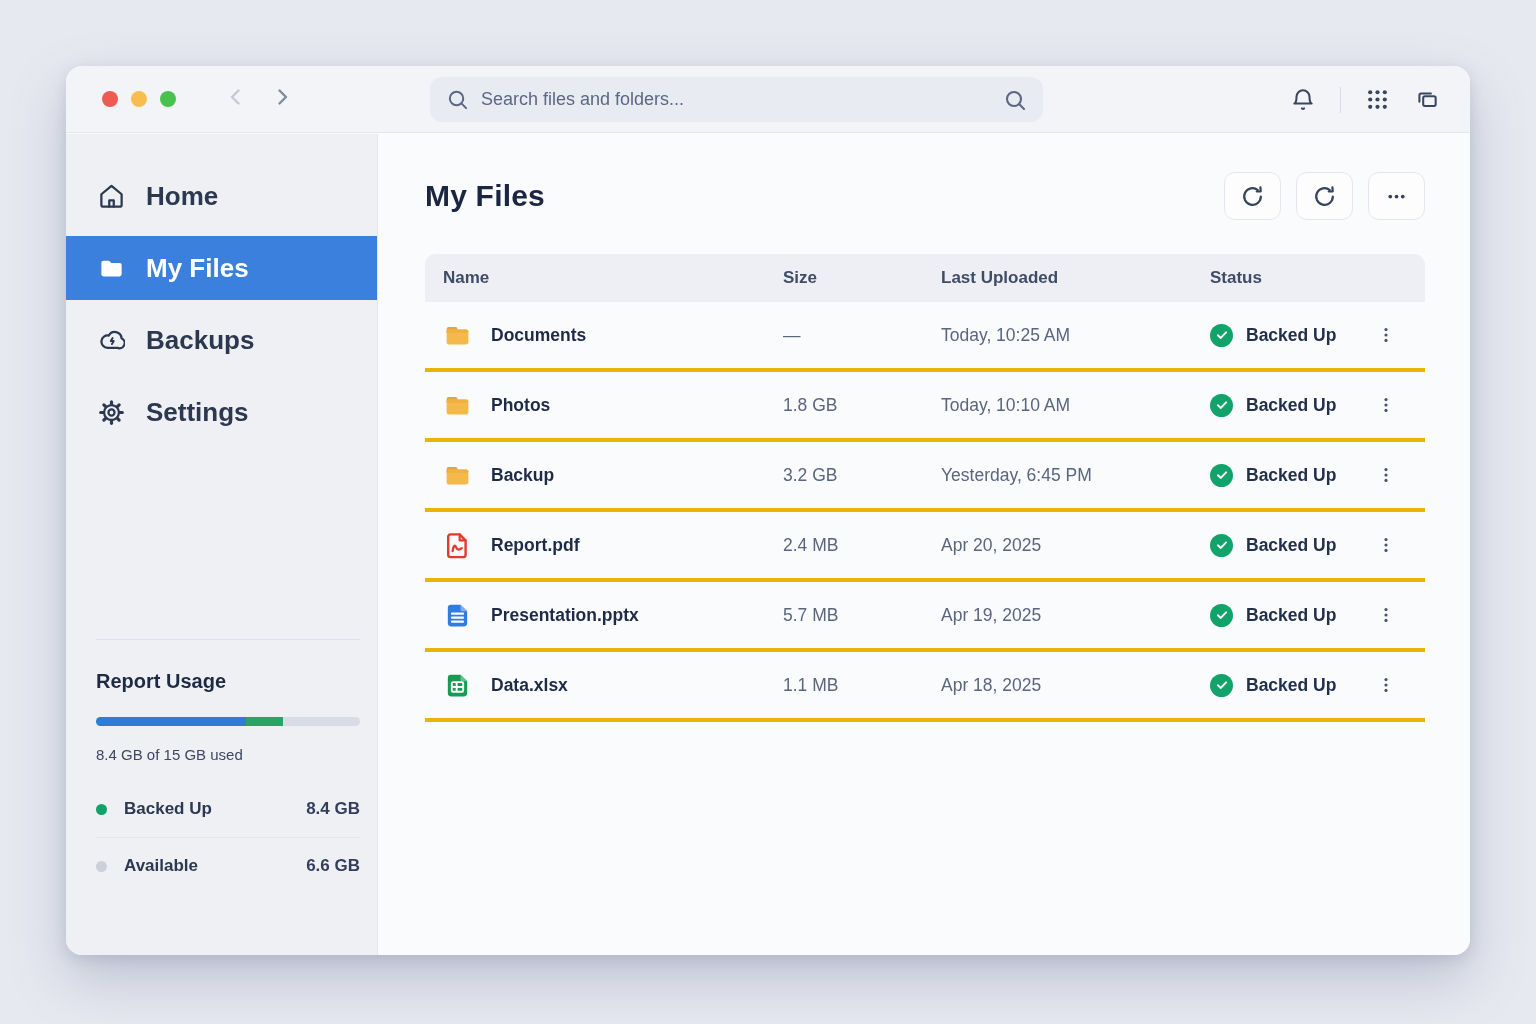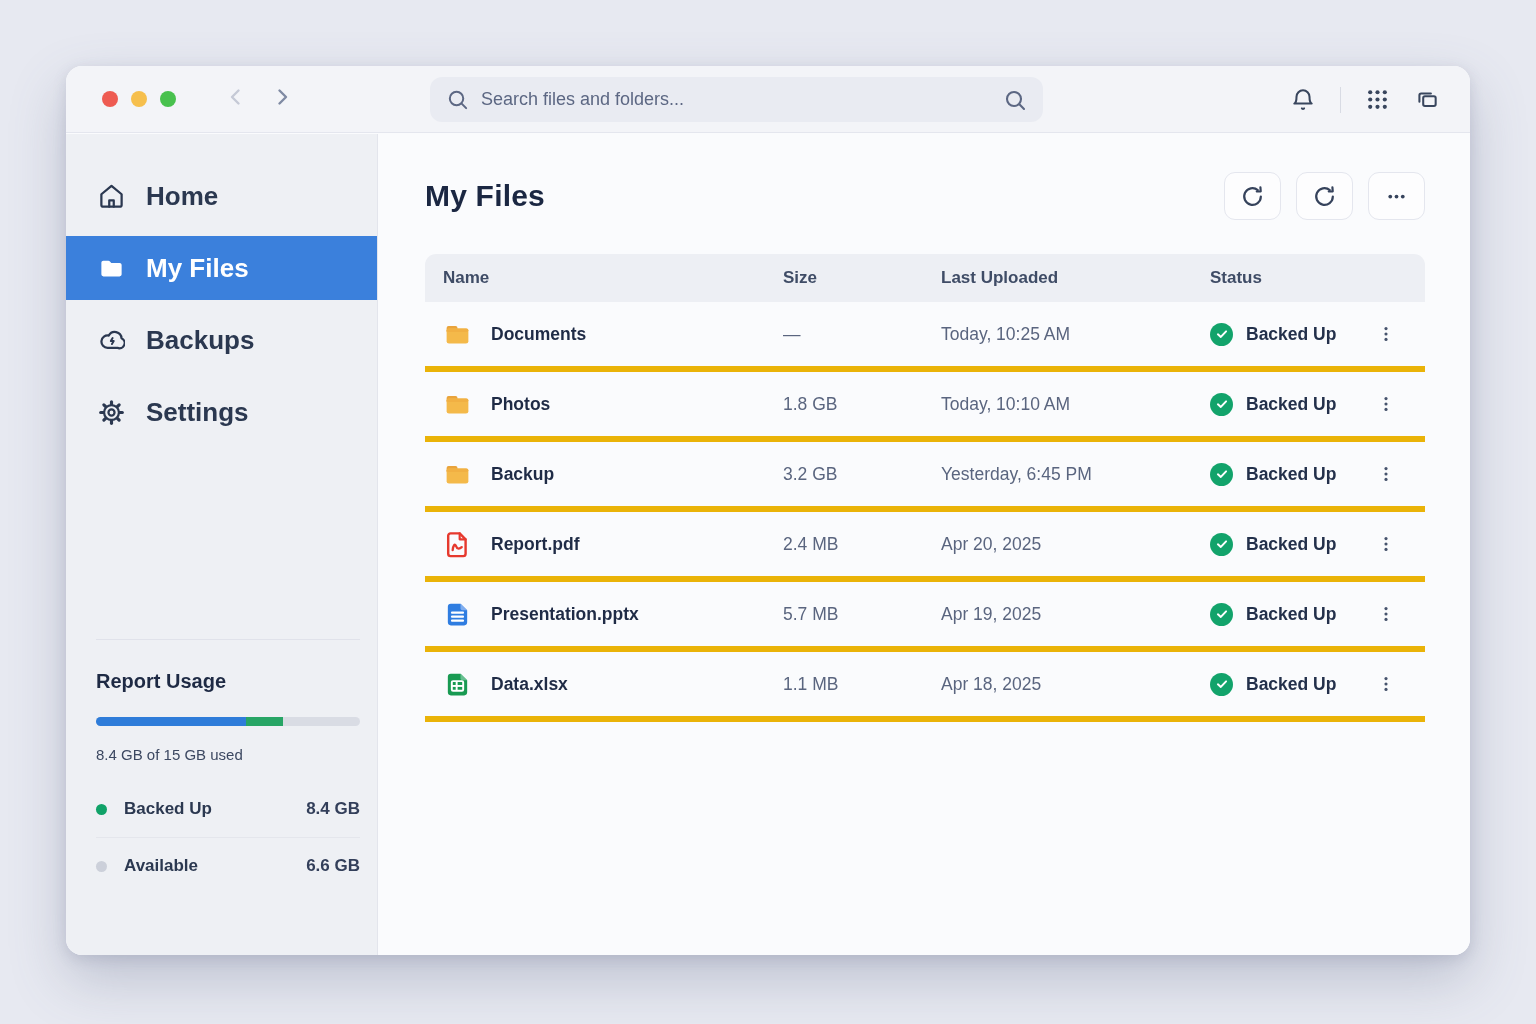--- a/index.html
+++ b/index.html
@@ -84,21 +84,21 @@
   
   .table { margin:34px 45px 0 46px; width:1000px; }
   .thead {
     height:48px; background:#edeff4; border-radius:11px 11px 0 0;
     display:grid; grid-template-columns:340px 158px 269px 1fr 56px;
     align-items:center; padding-left:18px;
     font-size:17px; font-weight:600; color:#3f4c66;
   }
   .trow {
     height:70px; display:grid; grid-template-columns:340px 158px 269px 1fr 56px;
-    align-items:center; padding-left:18px; border-bottom:6px solid #eab308;
+    align-items:center; padding-left:18px; border-bottom:4px solid #eab308;
     font-size:17.5px; cursor:pointer;
   }
   .cell-name { display:flex; align-items:center; gap:19px; font-weight:600; color:#1f2b46; }
   .cell-name .ficon { width:29px; height:29px; display:flex; }
   .cell-size, .cell-uploaded { color:#5a657f; }
   .cell-status { display:flex; align-items:center; gap:13px; font-weight:600; color:#23304b; }
   .badge { width:23px; height:23px; border-radius:50%; background:#12a36b; display:flex; align-items:center; justify-content:center; }
   .kebab { width:34px; height:40px; background:none; border:none; display:flex; align-items:center; justify-content:center; cursor:pointer; color:#46536d; }
 </style>
 </head>

